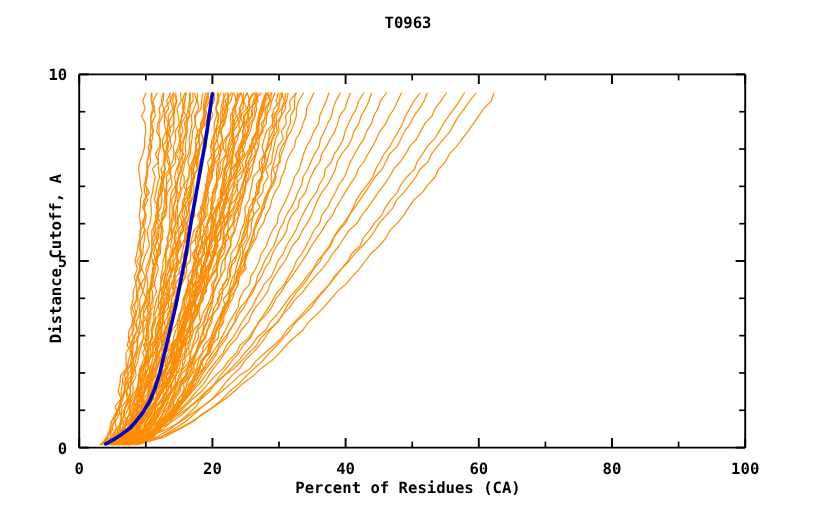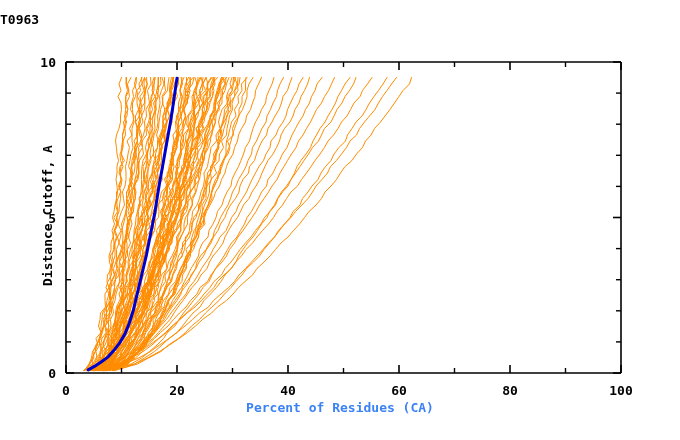--- a/index.html
+++ b/index.html
@@ -19,36 +19,37 @@
     position: absolute;
     left: 0; top: 0;
     width: 680px;
     height: 440px;
   }
   .chart-title {
     position: absolute;
     left: 0;
     top: 12px;
     width: 680px;
+    text-align: center;
     font-family: "DejaVu Sans Mono", "Liberation Mono", monospace;
     font-size: 13px;
     font-weight: bold;
     color: #000000;
     letter-spacing: 0px;
   }
   .axis-label-x {
     position: absolute;
     left: 0;
     top: 400px;
     width: 680px;
     text-align: center;
     font-family: "DejaVu Sans Mono", "Liberation Mono", monospace;
     font-size: 13px;
     font-weight: bold;
-    color: #3b82f6;
+    color: #000000;
   }
   .axis-label-y {
     position: absolute;
     left: -83px;
     top: 208px;
     width: 260px;
     text-align: center;
     transform: rotate(-90deg);
     transform-origin: center center;
     font-family: "DejaVu Sans Mono", "Liberation Mono", monospace;

